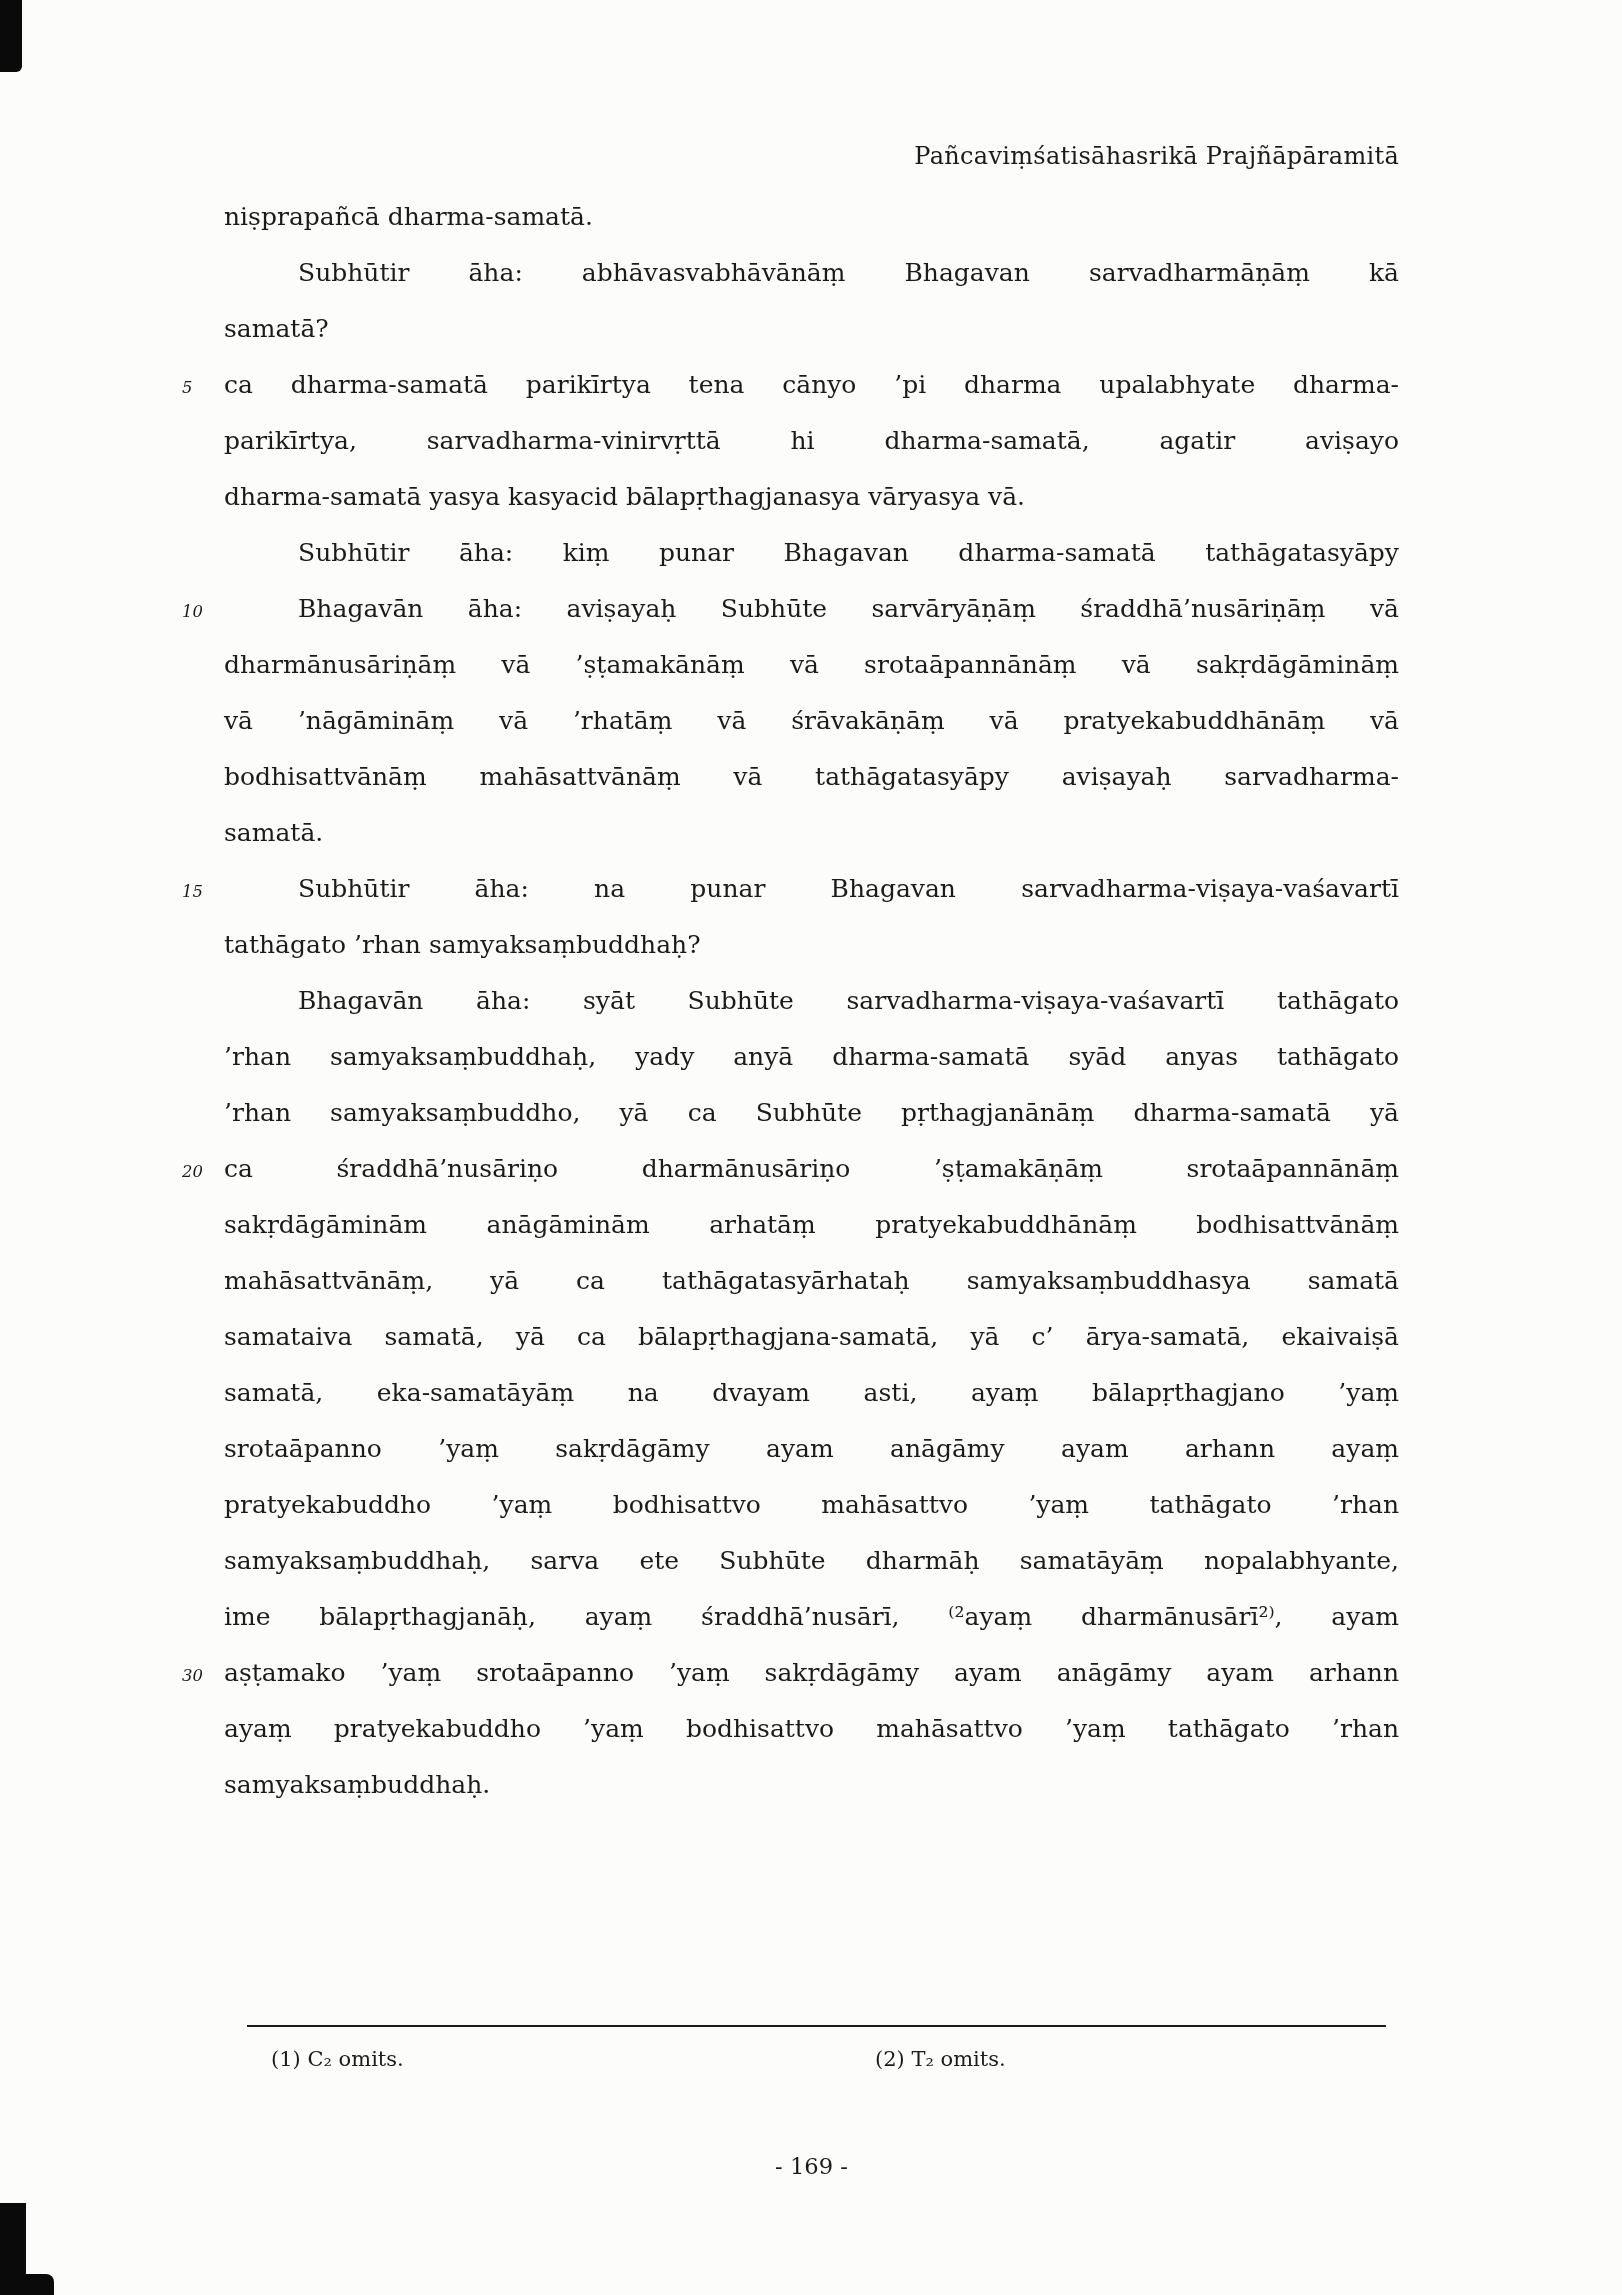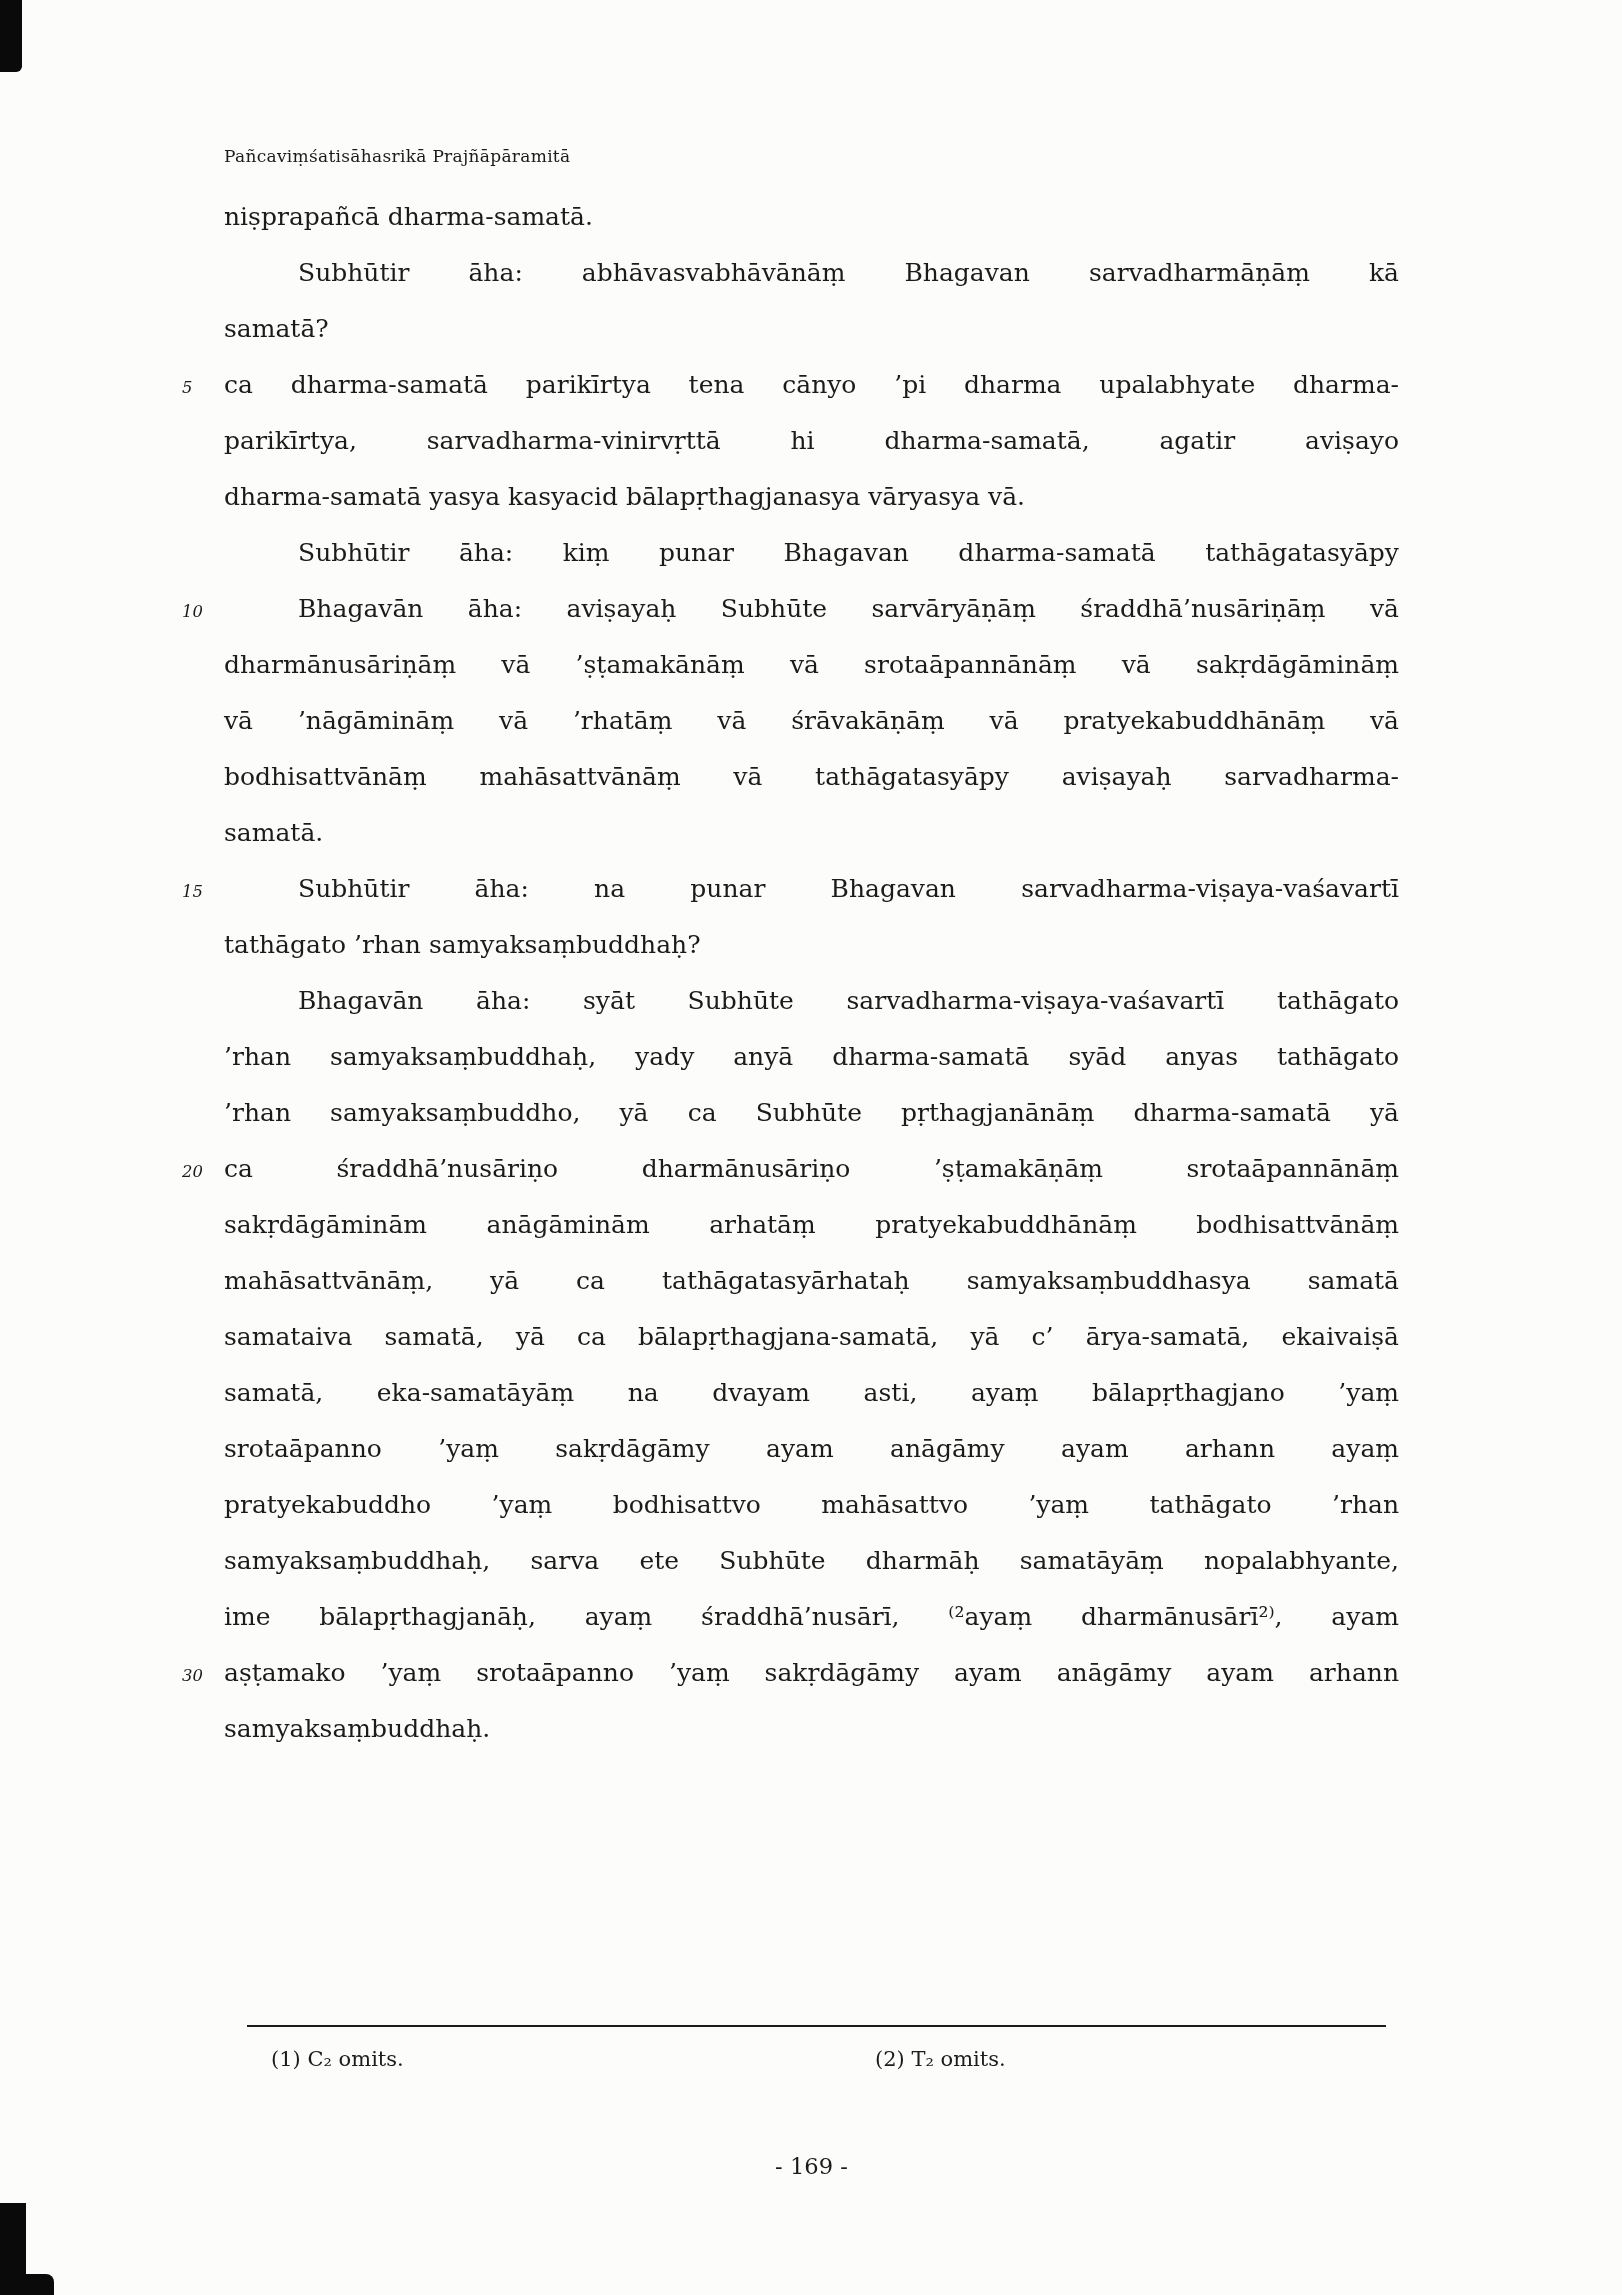--- a/index.html
+++ b/index.html
@@ -21,22 +21,22 @@
   }
   .scan-top-left { left: 0; top: 0; width: 21.5px; height: 72px; border-bottom-right-radius: 5.7px; }
   .scan-bottom-left { left: 0; top: 2203px; width: 26px; height: 93px; }
   .scan-bottom-foot { left: 0; top: 2274px; width: 54px; height: 21.5px; border-top-right-radius: 8px; }
 
   .running-head {
     position: absolute;
     left: 224px;
     top: 143px;
     width: 1175px;
-    text-align: left;
-    font-size: 17px;
+    text-align: right;
+    font-size: 24px;
     line-height: 27px;
     letter-spacing: 0.3px;
   }
   .body-text {
     position: absolute;
     left: 224px;
     top: 189px;
     width: 1175px;
     font-size: 25px;
   }
@@ -123,20 +123,21 @@
     <div class="line just"><span class="margin-num">20</span><span>ca śraddhā’nusāriṇo dharmānusāriṇo ’ṣṭamakāṇāṃ srotaāpannānāṃ</span></div>
     <div class="line just"><span>sakṛdāgāminām anāgāminām arhatāṃ pratyekabuddhānāṃ bodhisattvānāṃ</span></div>
     <div class="line just"><span>mahāsattvānāṃ, yā ca tathāgatasyārhataḥ samyaksaṃbuddhasya samatā</span></div>
     <div class="line just"><span>samataiva samatā, yā ca bālapṛthagjana-samatā, yā c’ ārya-samatā, ekaivaiṣā</span></div>
     <div class="line just"><span>samatā, eka-samatāyāṃ na dvayam asti, ayaṃ bālapṛthagjano ’yaṃ</span></div>
     <div class="line just"><span>srotaāpanno ’yaṃ sakṛdāgāmy ayam anāgāmy ayam arhann ayaṃ</span></div>
     <div class="line just"><span>pratyekabuddho ’yaṃ bodhisattvo mahāsattvo ’yaṃ tathāgato ’rhan</span></div>
     <div class="line just"><span>samyaksaṃbuddhaḥ, sarva ete Subhūte dharmāḥ samatāyāṃ nopalabhyante,</span></div>
     <div class="line just"><span>ime bālapṛthagjanāḥ, ayaṃ śraddhā’nusārī, ⁽²ayaṃ dharmānusārī²⁾, ayam</span></div>
     <div class="line just"><span class="margin-num">30</span><span>aṣṭamako ’yaṃ srotaāpanno ’yaṃ sakṛdāgāmy ayam anāgāmy ayam arhann</span></div>
+    <div class="line just"><span>ayaṃ pratyekabuddho ’yaṃ bodhisattvo mahāsattvo ’yaṃ tathāgato ’rhan</span></div>
     <div class="line"><span>samyaksaṃbuddhaḥ.</span></div>
   </div>
 
 <div class="footnote-rule"></div>
 
 <div class="footnote footnote-1">(1)  C₂ omits.</div>
 <div class="footnote footnote-2">(2)  T₂ omits.</div>
 
 <div class="page-number">- 169 -</div>
 

